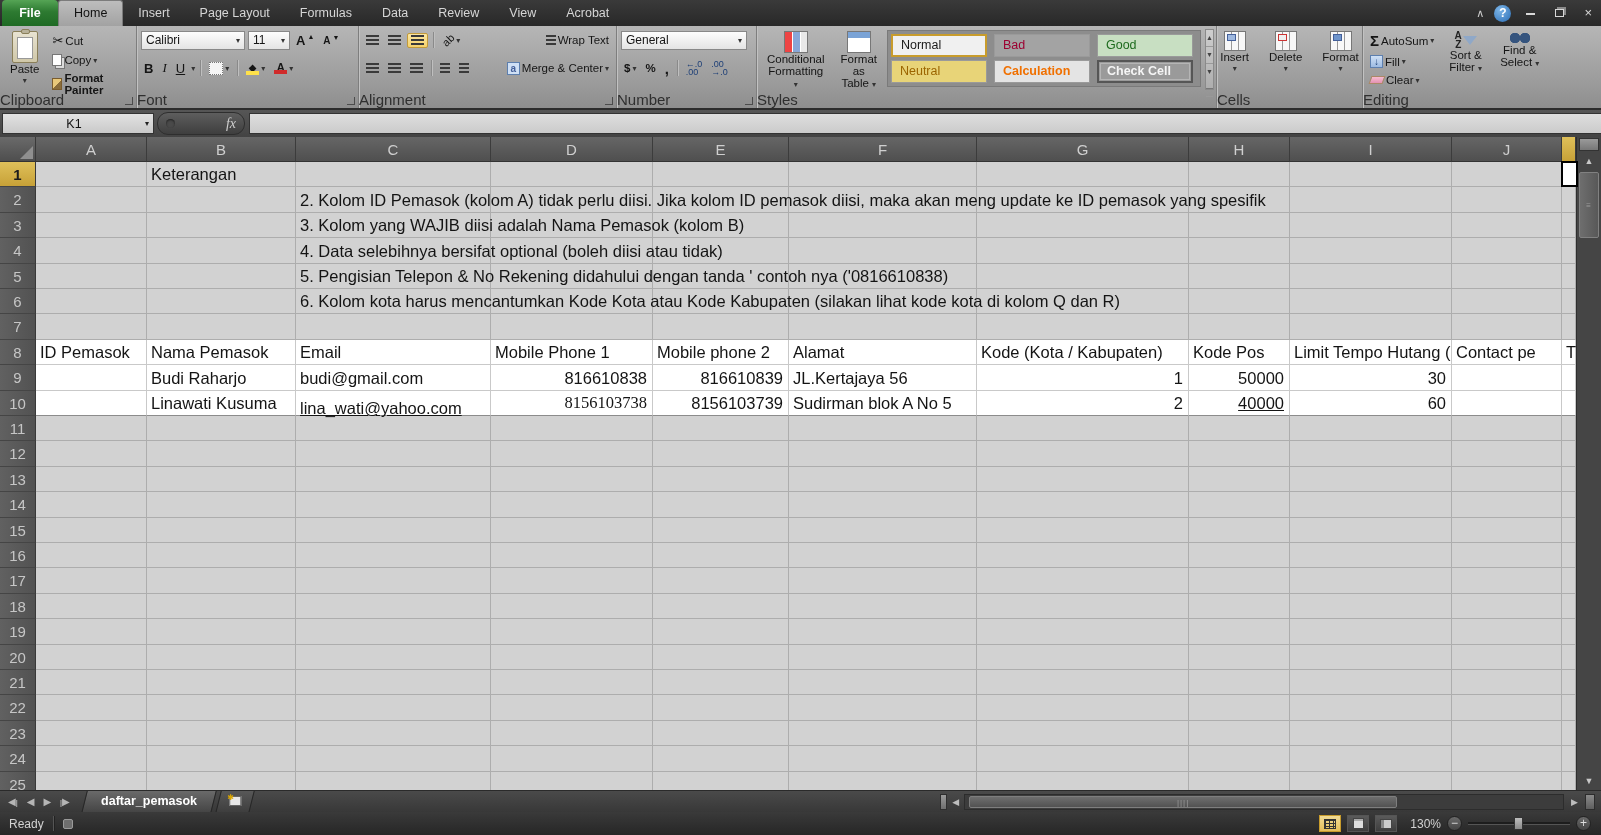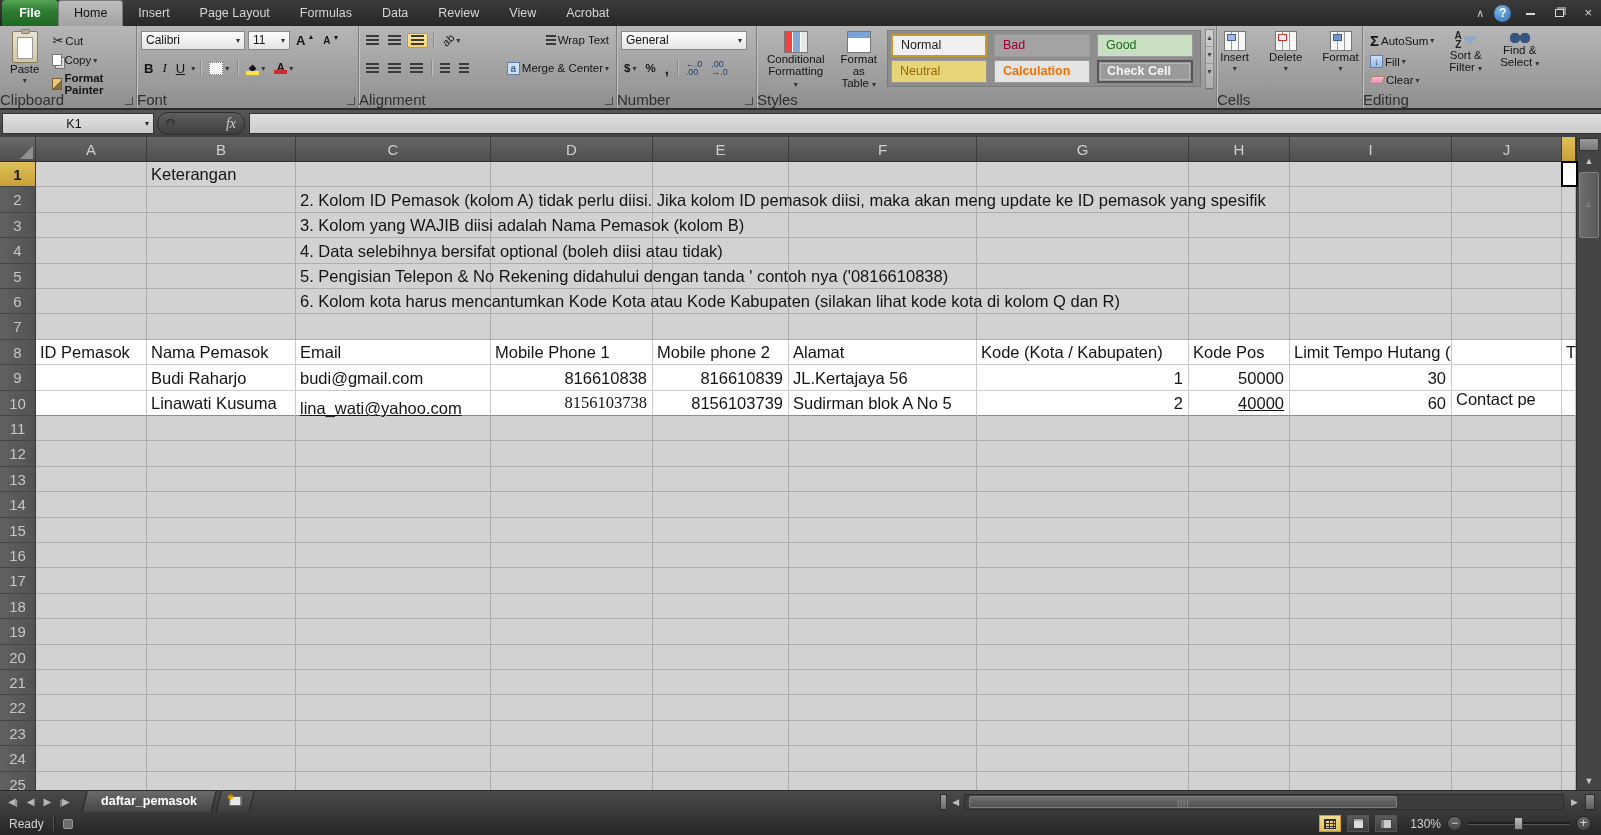--- a/index.html
+++ b/index.html
@@ -585,21 +585,21 @@
       <div class="cell spill" style="left: 296px; top: 152px; width: 195px; height: 25.4px;">6. Kolom kota harus mencantumkan Kode Kota atau Kode Kabupaten (silakan lihat kode kota di kolom Q dan R)</div>
       <div class="cell" style="left: 36px; top: 202.8px; width: 111px; height: 25.4px;">ID Pemasok</div>
       <div class="cell" style="left: 147px; top: 202.8px; width: 149px; height: 25.4px;">Nama Pemasok</div>
       <div class="cell" style="left: 296px; top: 202.8px; width: 195px; height: 25.4px;">Email</div>
       <div class="cell" style="left: 491px; top: 202.8px; width: 162px; height: 25.4px;">Mobile Phone 1</div>
       <div class="cell" style="left: 653px; top: 202.8px; width: 136px; height: 25.4px;">Mobile phone 2</div>
       <div class="cell" style="left: 789px; top: 202.8px; width: 188px; height: 25.4px;">Alamat</div>
       <div class="cell" style="left: 977px; top: 202.8px; width: 212px; height: 25.4px;">Kode (Kota / Kabupaten)</div>
       <div class="cell" style="left: 1189px; top: 202.8px; width: 101px; height: 25.4px;">Kode Pos</div>
       <div class="cell" style="left: 1290px; top: 202.8px; width: 162px; height: 25.4px;">Limit Tempo Hutang (</div>
-      <div class="cell" style="left: 1452px; top: 202.8px; width: 110px; height: 25.4px; margin-top: 47px;">Contact pe</div>
+      <div class="cell" style="left: 1452px; top: 202.8px; width: 110px; height: 25.4px;">Contact pe</div>
       <div class="cell" style="left: 1562px; top: 202.8px; width: 14px; height: 25.4px;">T</div>
       <div class="cell" style="left: 147px; top: 228.2px; width: 149px; height: 25.4px;">Budi Raharjo</div>
       <div class="cell" style="left: 296px; top: 228.2px; width: 195px; height: 25.4px;">budi@gmail.com</div>
       <div class="cell r" style="left: 491px; top: 228.2px; width: 162px; height: 25.4px;">816610838</div>
       <div class="cell r" style="left: 653px; top: 228.2px; width: 136px; height: 25.4px;">816610839</div>
       <div class="cell" style="left: 789px; top: 228.2px; width: 188px; height: 25.4px;">JL.Kertajaya 56</div>
       <div class="cell r" style="left: 977px; top: 228.2px; width: 212px; height: 25.4px;">1</div>
       <div class="cell r" style="left: 1189px; top: 228.2px; width: 101px; height: 25.4px;">50000</div>
       <div class="cell r" style="left: 1290px; top: 228.2px; width: 162px; height: 25.4px;">30</div>
       <div class="cell" style="left: 147px; top: 253.6px; width: 149px; height: 25.4px;">Linawati Kusuma</div>

